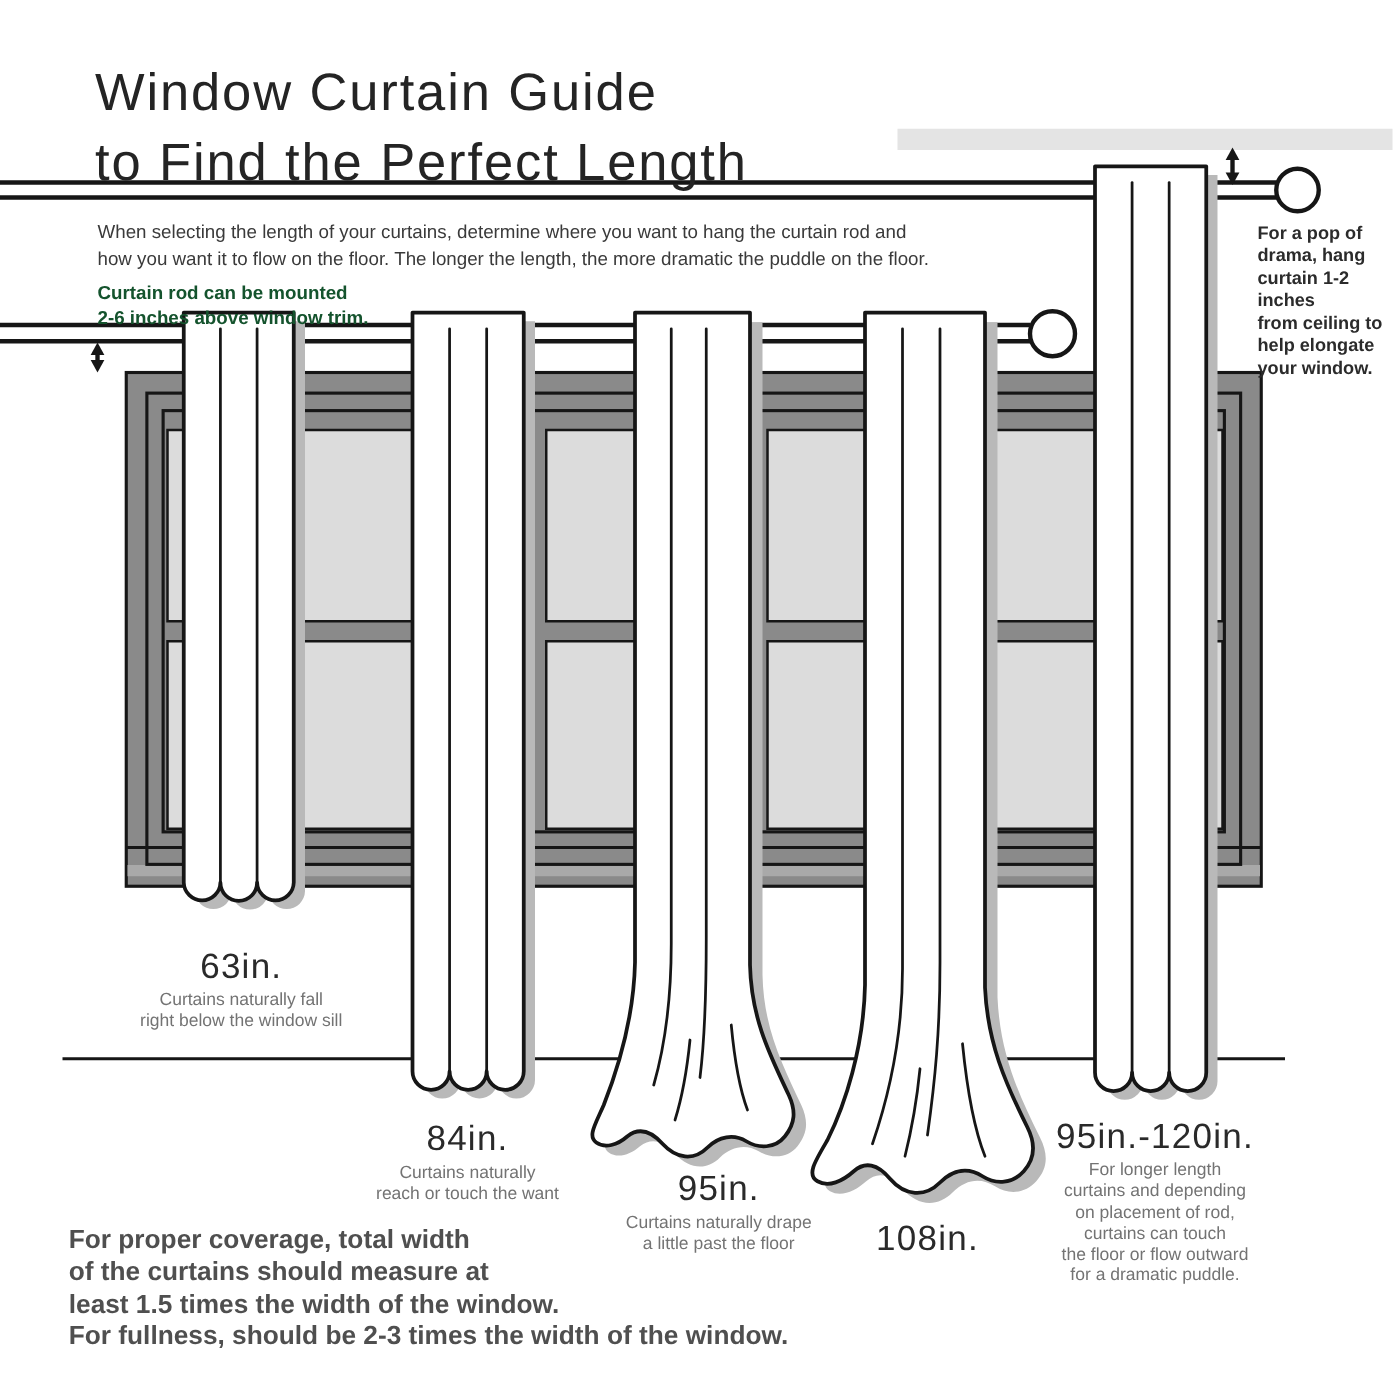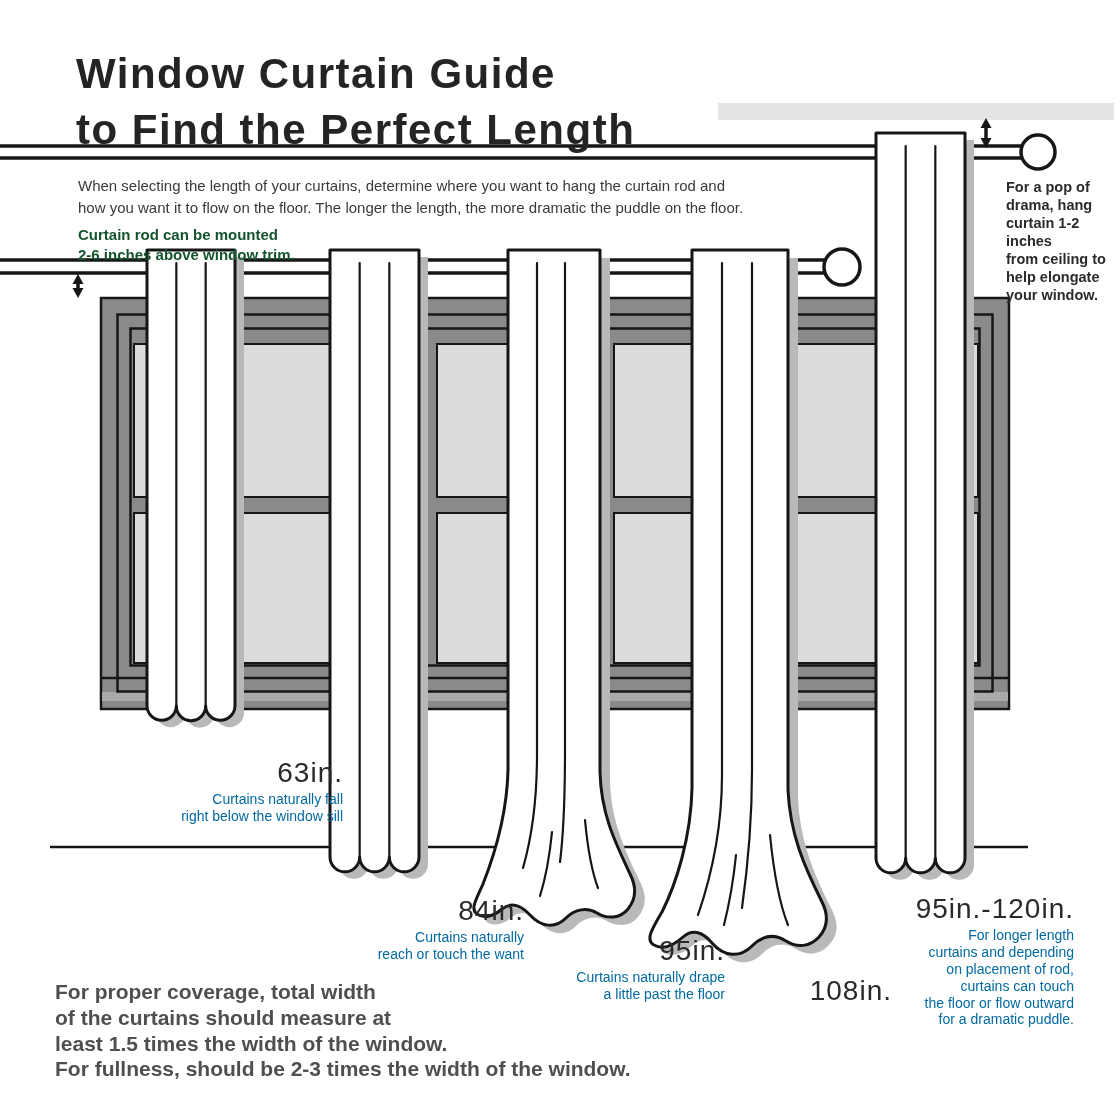--- a/index.html
+++ b/index.html
@@ -1,28 +1,28 @@
 <!DOCTYPE html>
 <html style="--ink: #161616; --frame: #8a8a8a; --pane: #dcdcdc; --shadow: #b9b9b9; --bar: #e4e4e4; --text: #3a3a3a; --accent-text: #4f4f4f;"><head>
 <meta charset="utf-8">
 <style>
   html,body{margin:0;padding:0;background:#fff;}
   .canvas{position:relative;width:1120px;height:1120px;background:#fff;overflow:hidden;
           font-family:"Liberation Sans","DejaVu Sans",sans-serif;color:#222;}
   svg.diagram{position:absolute;left:0;top:0;}
   .pre{white-space:pre-line;}
-  .title{position:absolute;left:76px;top:18px;font-size:42px;line-height:1.32;font-weight:700;
+  .title{position:absolute;left:76px;top:18px;font-size:42px;line-height:1.32;font-weight:400;
          letter-spacing:1.5px;color:#242424;}
   .intro{position:absolute;left:78px;top:160px;font-size:15px;line-height:1.45;color:var(--text);}
   .rod-note{position:absolute;left:78px;top:210px;font-size:15px;font-weight:bold;line-height:1.35;color:#14532d;}
   .ceiling-note{position:absolute;left:1006px;top:179px;font-size:14.5px;font-weight:bold;line-height:1.24;color:#2b2b2b;}
   .coverage{position:absolute;left:55px;top:979px;font-size:21px;font-weight:bold;line-height:1.23;color:var(--accent-text);}
-  .label{position:absolute;width:300px;text-align:right;}
+  .label{position:absolute;width:300px;text-align:center;}
   .label .len{font-size:28px;letter-spacing:1px;color:#2a2a2a;line-height:1.05;}
-  .label .desc{font-size:14px;line-height:1.2;color:#0369a1;margin-top:4px;}
+  .label .desc{font-size:14px;line-height:1.2;color:#737373;margin-top:4px;}
   .label-1{left:43px;top:758px;}
   .label-2{left:224px;top:896px;}
   .label-3{left:425px;top:936px;}
   .label-4{left:592px;top:976px;}
   .label-5{left:774px;top:894px;}
   
   .rod{stroke:var(--ink);stroke-width:3.5;}
   .finial{fill:#fff;stroke:var(--ink);stroke-width:3.5;}
   .bar{fill:var(--bar);}
   .frame{fill:var(--frame);stroke:var(--ink);stroke-width:2.5;}

